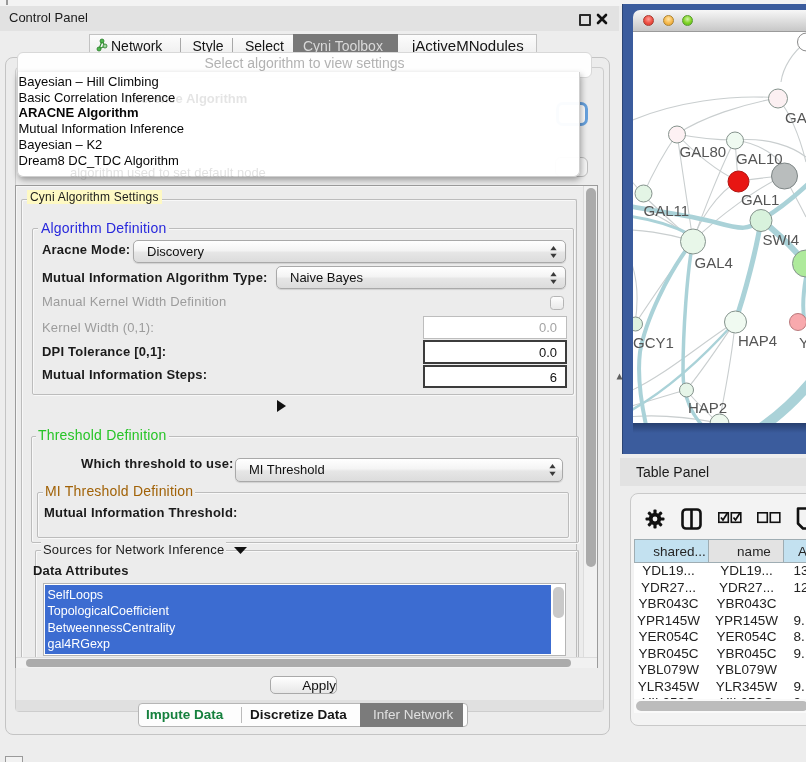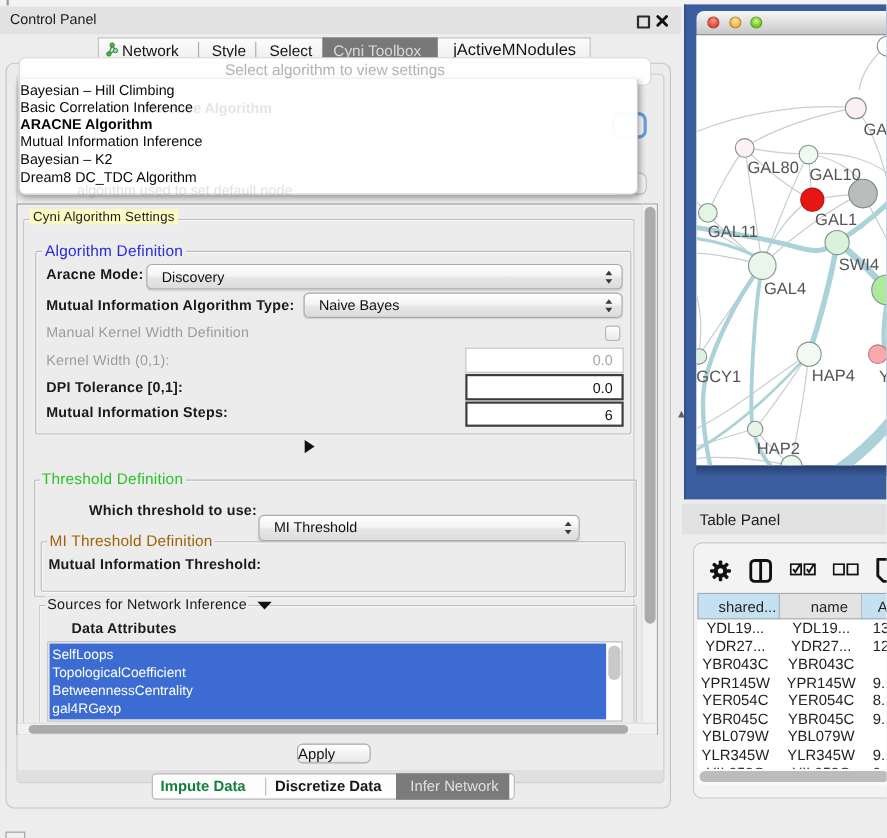--- a/index.html
+++ b/index.html
@@ -86,51 +86,51 @@
 <div class="field" style="left:423px;top:365px;width:144px;height:23px;border:2px solid #3c3c3c;box-sizing:border-box;padding:3px 8px 0 0;">6</div>
 
 <svg class="abs" style="left:275px;top:399px;" width="12" height="14" viewBox="0 0 12 14">
       <path d="M2 1 L11 7 L2 13 Z" fill="#111"></path>
     </svg>
 
 <div class="abs" style="left:31px;top:436px;width:546px;height:105px;border:1px solid #bcbcbc;border-radius:2px;box-shadow:inset 1px 1px 0 #f8f8f8,1px 1px 0 #f8f8f8;"></div>
 <div class="abs" style="left:36px;top:427px;background:#ececec;padding:0 2px;font-size:14px;letter-spacing:0.2px;color:#27c427;">Threshold Definition</div>
 
 <div class="lbl" style="left:81px;top:456px;">Which threshold to use:</div>
-<div class="combo" style="left:235px;top:468px;width:292px;height:24px;box-sizing:border-box;">
+<div class="combo" style="left:235px;top:458px;width:328px;height:24px;box-sizing:border-box;">
   <div class="ct">MI Threshold</div>
   <svg class="spin" style="right:6px;" viewBox="0 0 7 12">
         <path d="M3.5 0 L6.6 4.2 L0.4 4.2 Z" fill="#3a3a3a"></path>
         <path d="M3.5 12 L6.6 7.8 L0.4 7.8 Z" fill="#3a3a3a"></path>
       </svg>
 </div>
 
 <div class="abs" style="left:37px;top:492px;width:530px;height:44px;border:1px solid #bcbcbc;border-radius:2px;box-shadow:inset 1px 1px 0 #f8f8f8,1px 1px 0 #f8f8f8;"></div>
 <div class="abs" style="left:43px;top:483px;background:#ececec;padding:0 2px;font-size:14px;letter-spacing:0.2px;color:#a16207;">MI Threshold Definition</div>
 <div class="lbl" style="left:44px;top:505px;">Mutual Information Threshold:</div>
 
 <div class="abs" style="left:35px;top:550px;width:542px;height:111px;border:1px solid #bcbcbc;border-bottom:none;border-radius:2px;box-shadow:inset 1px 1px 0 #f8f8f8;"></div>
 <div class="abs" style="left:41px;top:542px;background:#ececec;padding:0 2px;font-size:13px;letter-spacing:0.2px;color:#1b1b1b;">Sources for Network Inference</div>
 <svg class="abs" style="left:233px;top:546px;" width="15" height="9" viewBox="0 0 15 9">
       <path d="M1 1 L14 1 L7.5 8 Z" fill="#111"></path>
     </svg>
-<div class="lbl" style="left:33px;top:563px;margin-left:32px;">Data Attributes</div>
+<div class="lbl" style="left:33px;top:563px;">Data Attributes</div>
 
 <div class="abs" style="left:43px;top:583px;width:523px;height:73px;border:1px solid #b5b5b5;background:#fff;box-sizing:border-box;"></div>
 <div class="abs" style="left:45px;top:585px;width:506px;height:69px;background:#3c6cd1;"></div>
 <div class="abs" style="left:47.5px;top:587px;font-size:12.5px;color:#fff;line-height:16.3px;">SelfLoops<br>TopologicalCoefficient<br>BetweennessCentrality<br>gal4RGexp</div>
 <div class="abs" style="left:552.5px;top:587px;width:11px;height:31px;background:#c9c9c9;border-radius:5px;"></div>
 </div>
 
 <div class="abs" style="left:583px;top:186px;width:14px;height:481px;background:#f1f1f1;border-left:1px solid #dcdcdc;box-sizing:border-box;"></div>
 <div class="abs" style="left:585.5px;top:188px;width:10px;height:379px;background:#ababab;border-radius:5px;"></div>
 <div class="abs" style="left:16px;top:657px;width:581px;height:10.5px;background:#f1f1f1;border-top:1px solid #dcdcdc;box-sizing:border-box;"></div>
 <div class="abs" style="left:26px;top:658.5px;width:545px;height:8px;background:#ababab;border-radius:4.5px;"></div>
 
-<div class="abs" style="left:270px;top:676px;width:67px;height:18px;border:1px solid #a9a9a9;border-radius:5px;background:linear-gradient(#ffffff,#e7e7e7);box-sizing:border-box;text-align:left;font-size:13.5px;color:#111;padding-top:1px;">Apply</div>
+<div class="abs" style="left:270px;top:676px;width:67px;height:18px;border:1px solid #a9a9a9;border-radius:5px;background:linear-gradient(#ffffff,#e7e7e7);box-sizing:border-box;text-align:right;font-size:13.5px;color:#111;padding-top:1px;">Apply</div>
 
 <div class="abs" style="left:138px;top:703px;width:330px;height:24px;background:#fdfdfd;border:1px solid #b5b5b5;border-radius:4px;box-sizing:border-box;"></div>
 <div class="abs" style="left:146px;top:707px;font-size:13.5px;color:#15803d;font-weight:bold;">Impute Data</div>
 <div class="abs" style="left:241px;top:707px;width:1px;height:16px;background:#bbb;"></div>
 <div class="abs" style="left:250px;top:707px;font-size:13.5px;color:#161616;font-weight:bold;">Discretize Data</div>
 <div class="abs" style="left:360px;top:703px;width:103px;height:24px;background:#7b7b7b;"></div>
 <div class="abs" style="left:373px;top:707px;font-size:13.5px;color:#e0e0e0;">Infer Network</div>
 
 <div class="abs" style="left:5px;top:756px;width:18px;height:10px;border:1.5px solid #9a9a9a;background:#f2f2f2;box-sizing:border-box;"></div>
 

